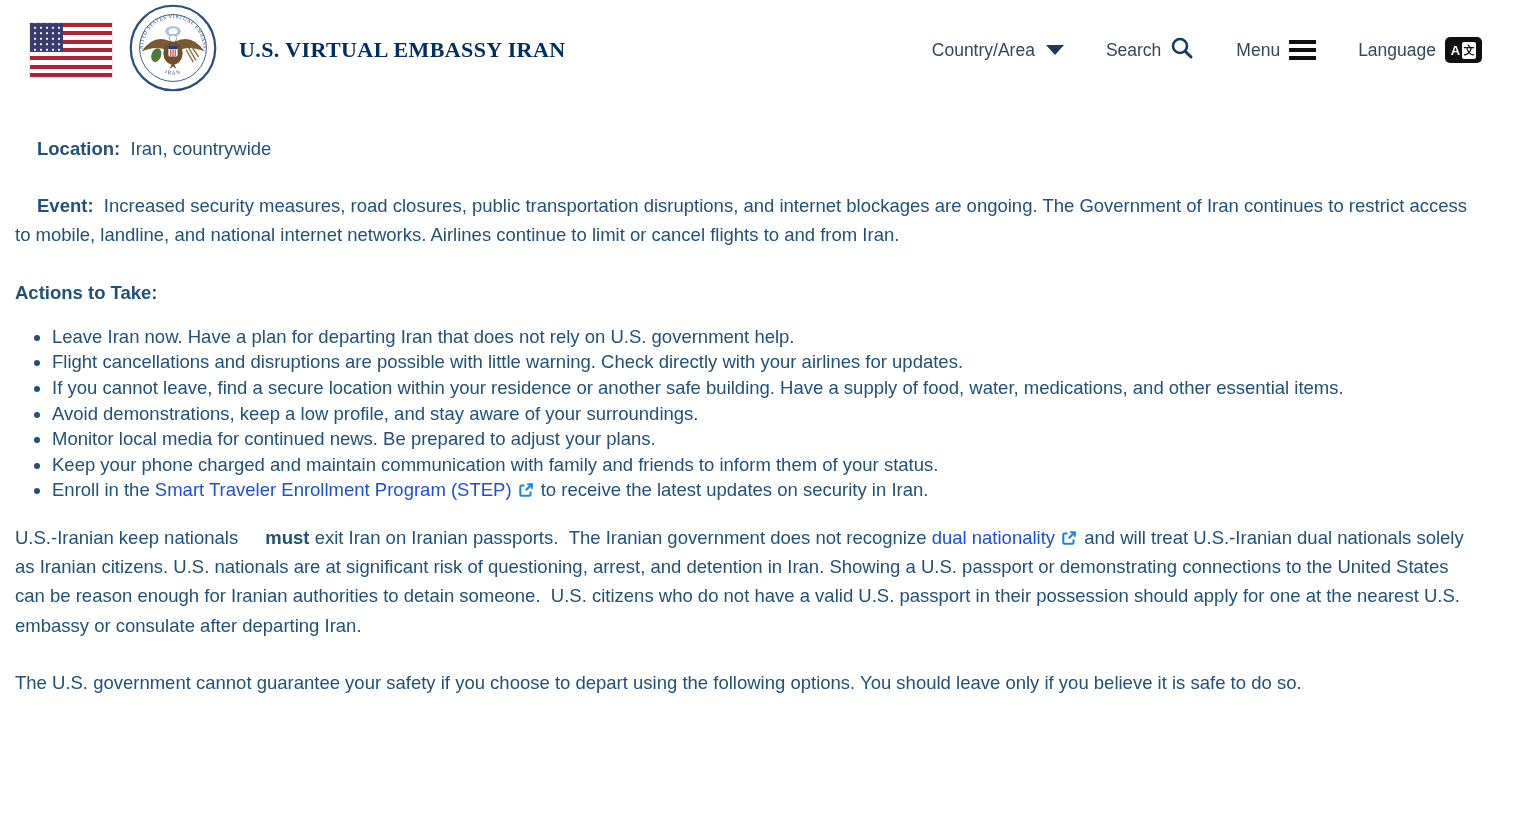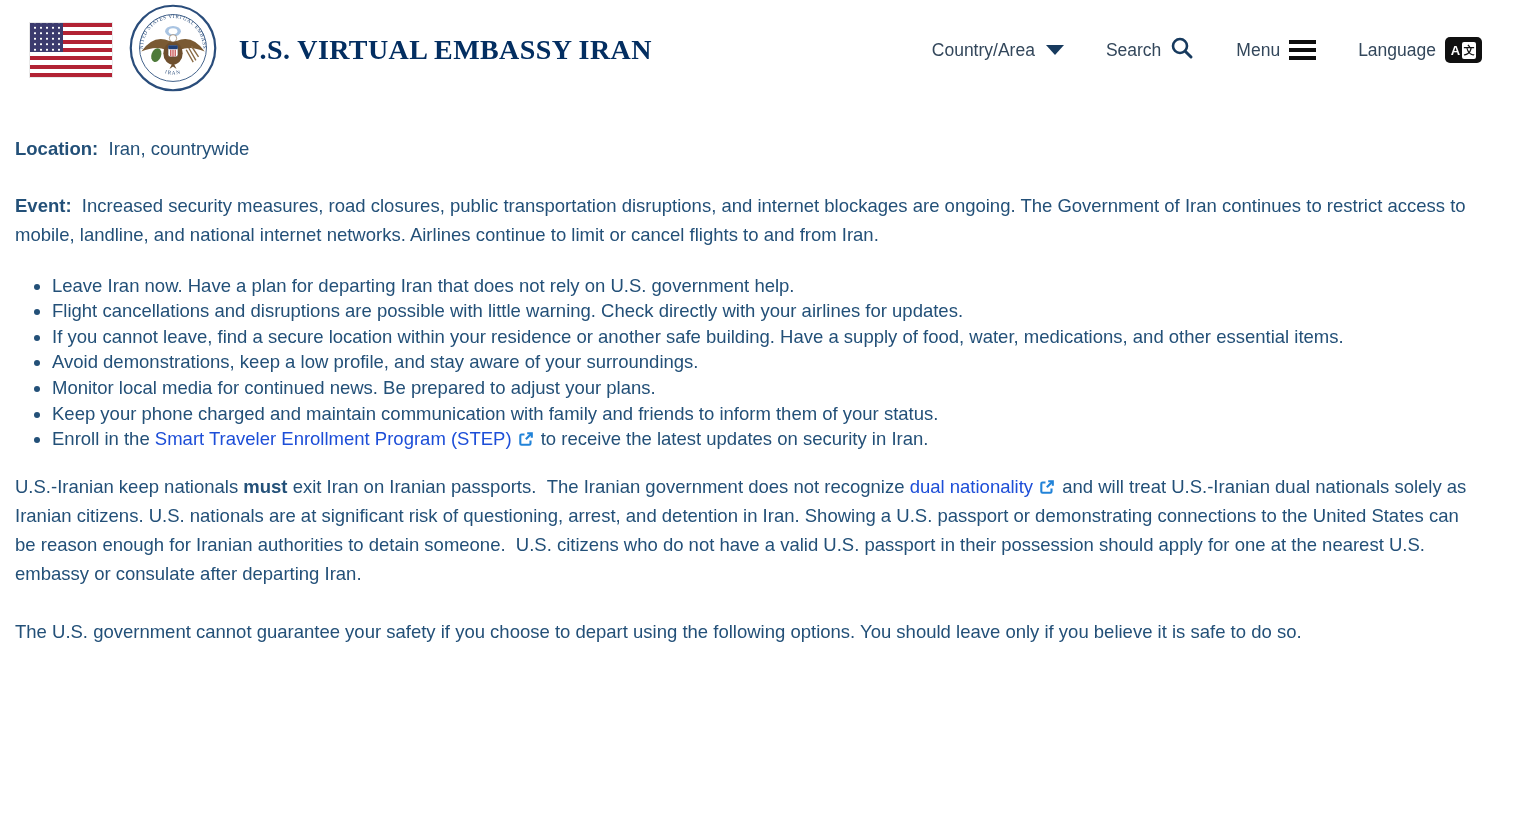--- a/index.html
+++ b/index.html
@@ -33,21 +33,21 @@
     background-color: #3c3b6e;
     background-image: radial-gradient(#ffffff 0.9px, rgba(255,255,255,0) 1.2px);
     background-size: 6px 5.5px;
     background-position: 2px 2px;
   }
   .seal { margin-left: 17px; flex: 0 0 auto; }
   .site-title {
     margin-left: 22px;
     font-family: "Liberation Serif", serif;
     font-weight: bold;
-    font-size: 28px;
+    font-size: 22px;
     letter-spacing: 0.4px;
     color: #032e61;
     white-space: nowrap;
   }
 
   nav { display: flex; align-items: center; gap: 42px; }
   .nav-item {
     display: flex; align-items: center; gap: 9px;
     font-size: 17.5px; color: #33475b; cursor: pointer;
     white-space: nowrap;
@@ -68,21 +68,21 @@
   .translate-badge .tb-a { color: #ffffff; font-weight: bold; font-size: 13px; }
   .translate-badge .tb-box {
     width: 14px; height: 17px; background: #ffffff; border-radius: 2px;
     display: flex; align-items: center; justify-content: center;
     font-size: 11px; color: #101010; font-weight: bold;
   }
 
   
   main { padding: 34px 58px 30px 15px; font-size: 18.5px; }
   main p { margin: 0 0 28px; line-height: 1.58; }
-  .b { font-weight: bold; }
+  .b { font-weight: bold; margin-left: 22px; }
   p.bold-para { font-weight: bold; }
   p.section-heading { font-weight: bold; margin-bottom: 22px; }
   ul.actions-list { margin: -4px 0 20px; padding-left: 37px; }
   ul.actions-list li { line-height: 1.33; margin-bottom: 1px; }
   a.inline-link { color: #1d4ed8; text-decoration: none; cursor: pointer; }
   .ext-icon { margin: 0 2px 0 6px; vertical-align: -2px; }
 </style>
 </head>
 <body>
 
@@ -149,20 +149,21 @@
         <span class="tb-a">A</span>
           <span class="tb-box">文</span>
       </span>
     </div>
   </nav>
 </header>
 
 <main>
   <p><span class="b">Location:</span><span>&nbsp; Iran, countrywide</span></p>
   <p><span class="b">Event:</span><span>&nbsp; Increased security measures, road closures, public transportation disruptions, and internet blockages are ongoing. The Government of Iran continues to restrict access to mobile, landline, and national internet networks. Airlines continue to limit or cancel flights to and from Iran.</span></p>
+  <p class="section-heading">Actions to Take:</p>
   <ul class="actions-list">
     <li><span>Leave Iran now. Have a plan for departing Iran that does not rely on U.S. government help.</span></li>
     <li><span>Flight cancellations and disruptions are possible with little warning. Check directly with your airlines for updates.</span></li>
     <li><span>If you cannot leave, find a secure location within your residence or another safe building. Have a supply of food, water, medications, and other essential items.</span></li>
     <li><span>Avoid demonstrations, keep a low profile, and stay aware of your surroundings.</span></li>
     <li><span>Monitor local media for continued news. Be prepared to adjust your plans.</span></li>
     <li><span>Keep your phone charged and maintain communication with family and friends to inform them of your status.</span></li>
     <li><span>Enroll in the </span><a href="#" class="inline-link">Smart Traveler Enrollment Program (STEP)</a><svg class="ext-icon" width="16" height="16" viewBox="0 0 16 16" fill="none">
           <path d="M6.5 3.5 H3.5 A1.2 1.2 0 0 0 2.3 4.7 V12.5 A1.2 1.2 0 0 0 3.5 13.7 H11.3 A1.2 1.2 0 0 0 12.5 12.5 V9.5" stroke="#2283d8" stroke-width="2.1"></path>
           <path d="M9.2 2.2 H13.8 V6.8" stroke="#2283d8" stroke-width="2.1"></path>

